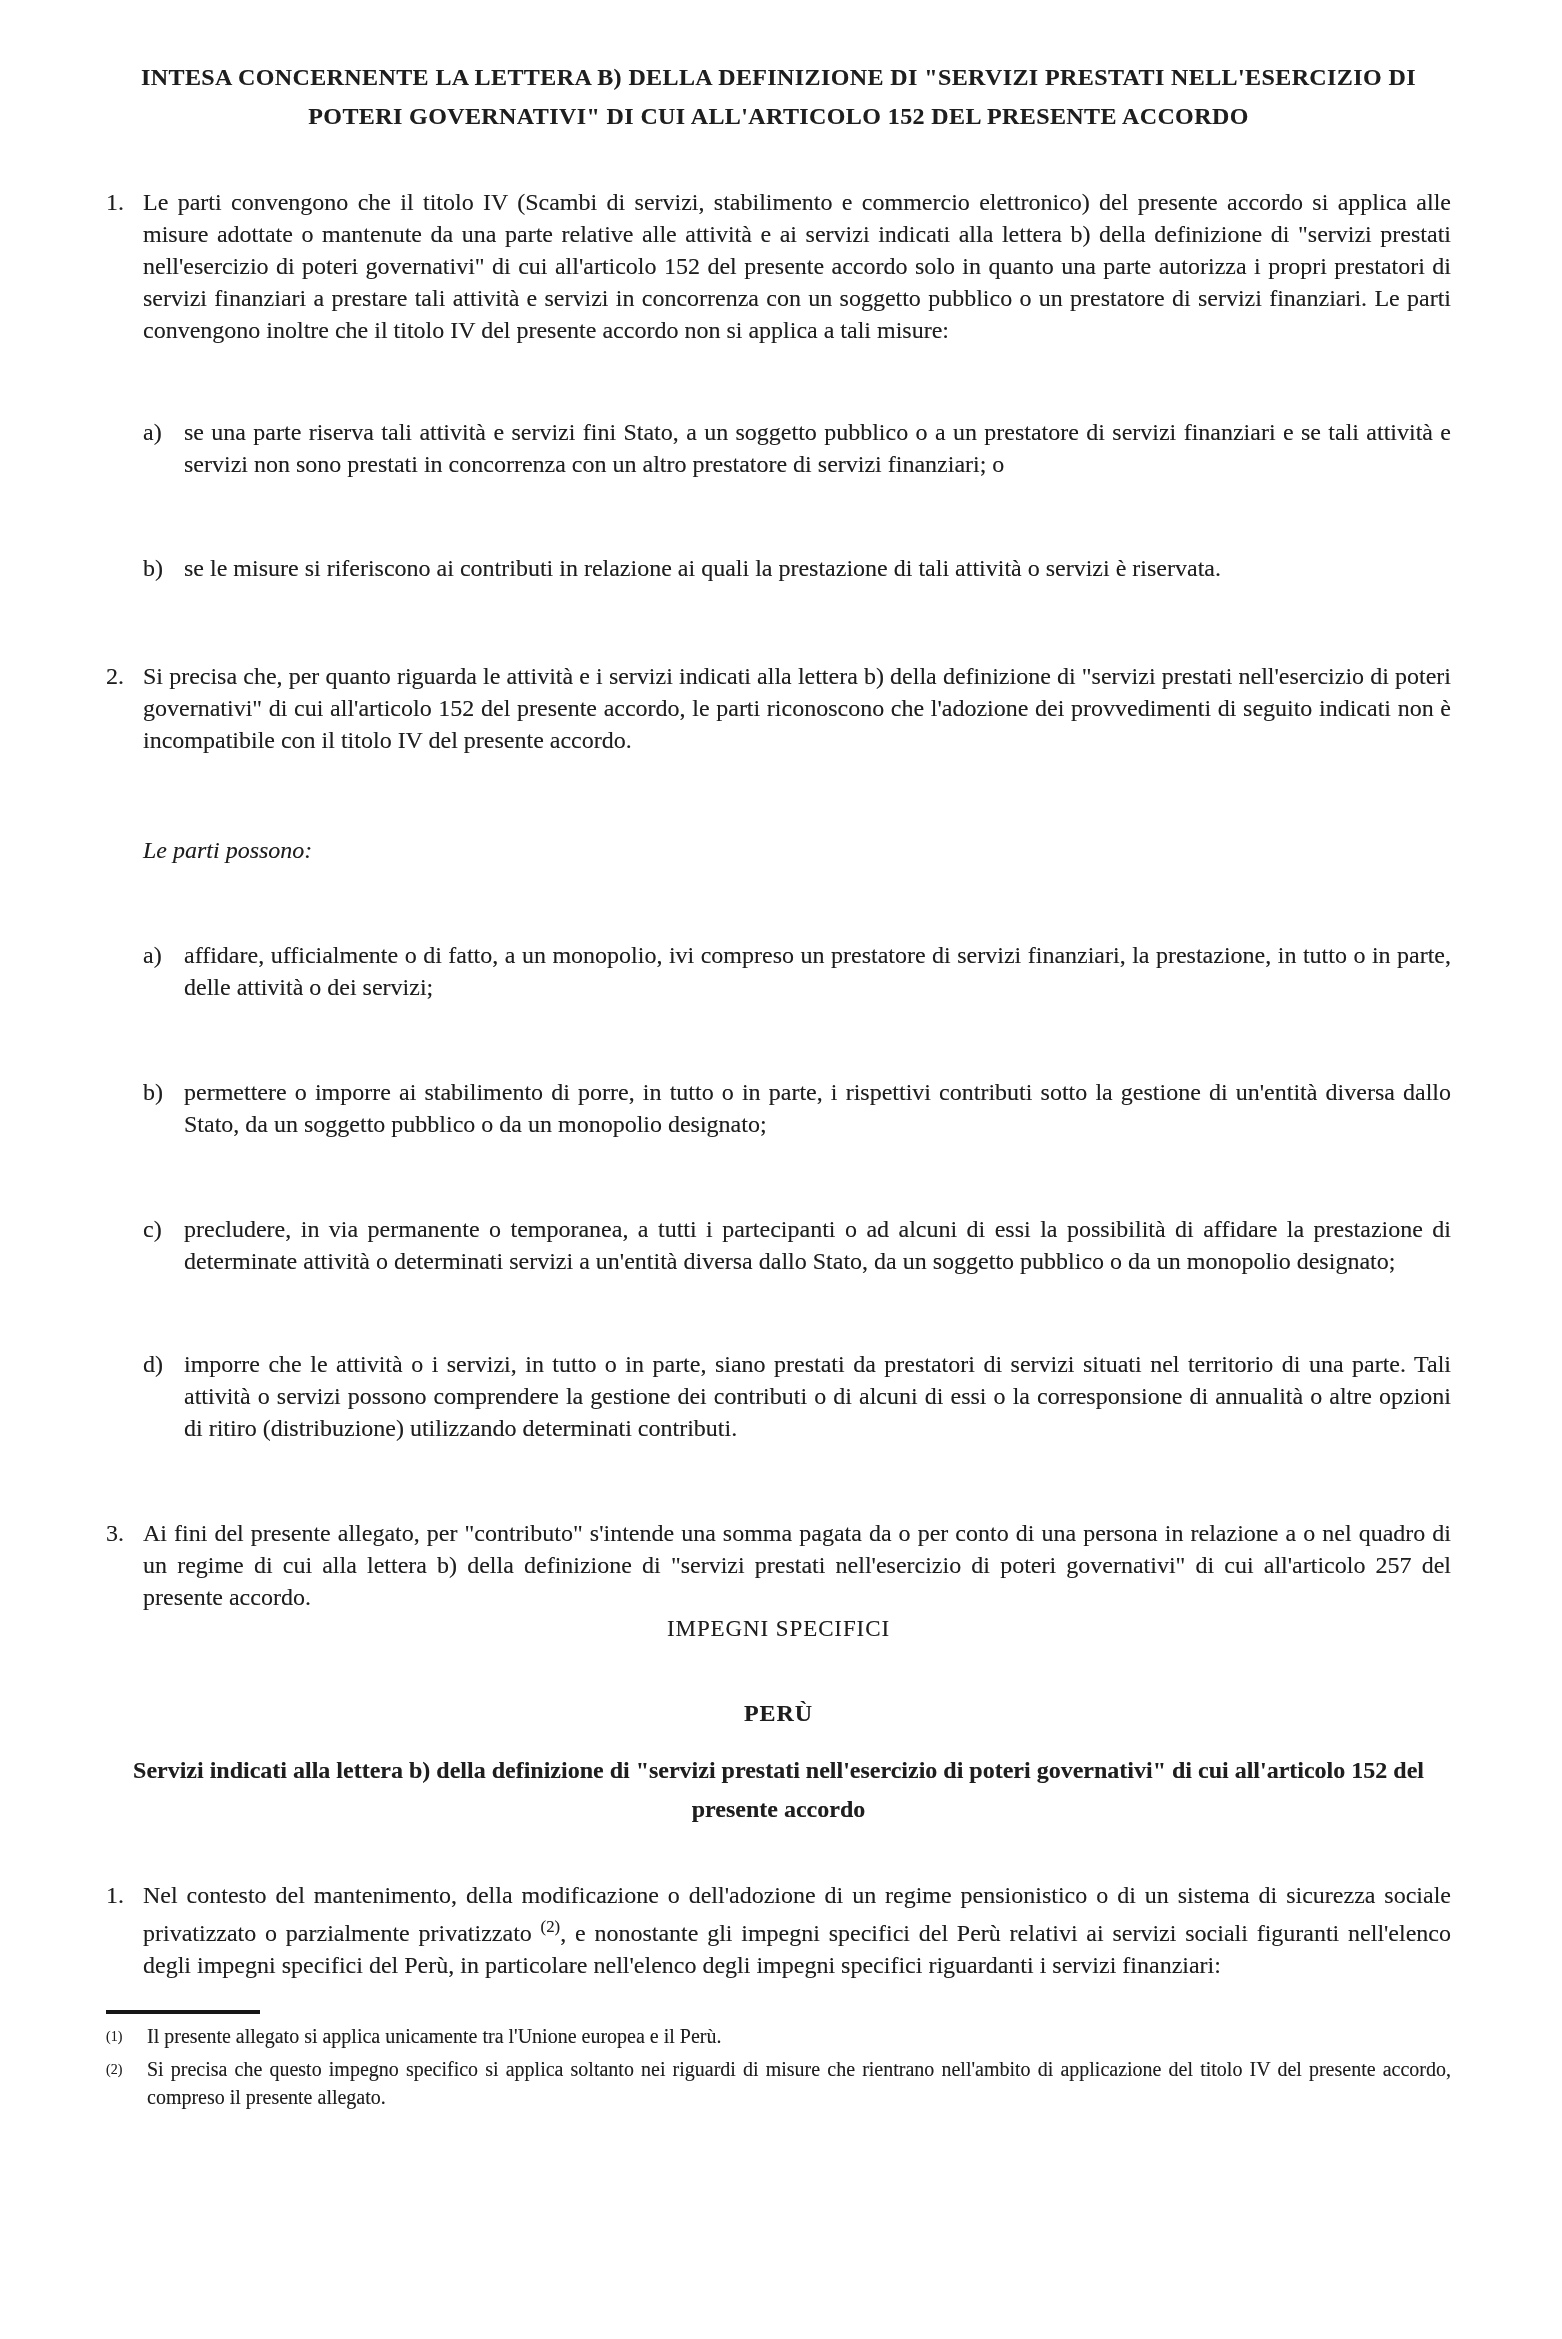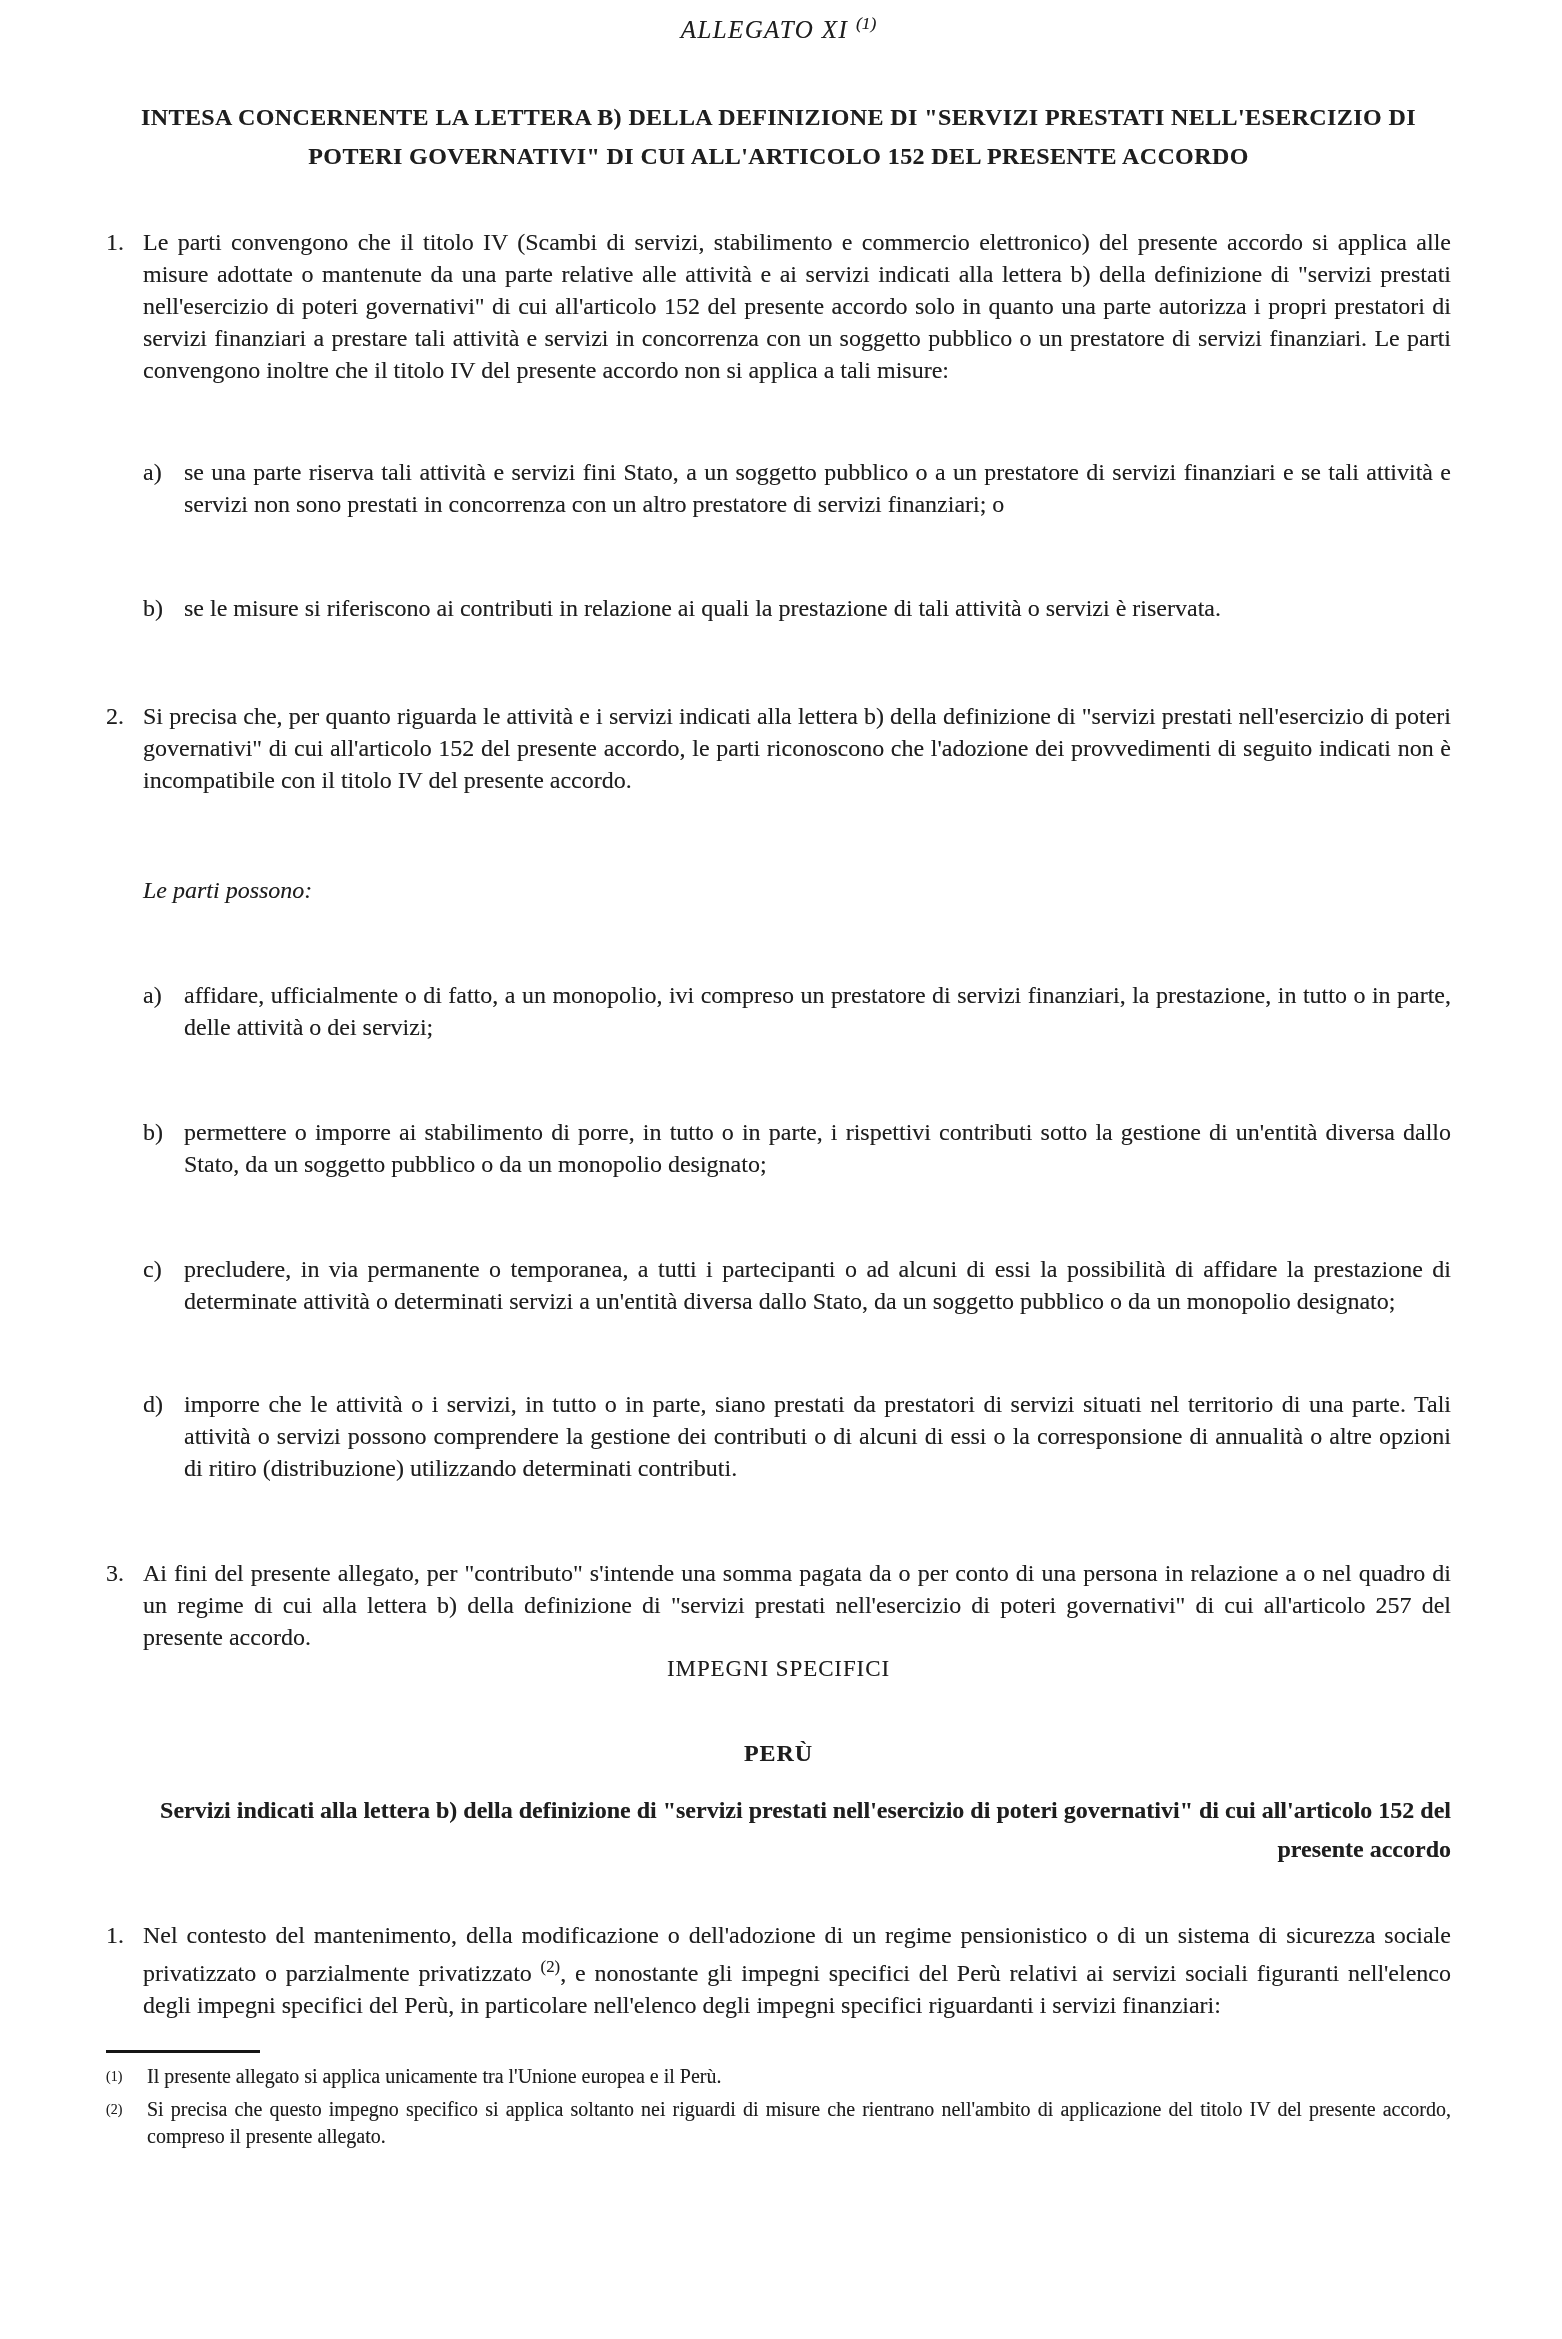--- a/index.html
+++ b/index.html
@@ -72,21 +72,21 @@
   .country-heading {
     margin-top: 54px;
     text-align: center;
     font-weight: 700;
     font-size: 24px;
     line-height: 31px;
     letter-spacing: 0.9px;
   }
   .services-subheading {
     margin-top: 22px;
-    text-align: right;
+    text-align: center;
     font-weight: 700;
     font-size: 24px;
     line-height: 39px;
   }
   .commit-para { margin-top: 50px; }
   .footnote-rule {
     margin-top: 29px;
     width: 154px;
     height: 3.7px;
     background: #161616;
@@ -98,24 +98,20 @@
   }
   .footnote { display: flex; }
   .footnote .ref { flex: 0 0 41px; }
   .footnote .txt { flex: 1; text-align: justify; }
 </style>
 </head>
 <body>
 
 <div class="page">
 
-  <div class="annex-title">
-    <span>ALLEGATO XI</span>
-    <span class="sup">(1)</span>
-  </div>
 
   <div class="main-heading">INTESA CONCERNENTE LA LETTERA B) DELLA DEFINIZIONE DI "SERVIZI PRESTATI NELL'ESERCIZIO DI POTERI GOVERNATIVI" DI CUI ALL'ARTICOLO 152 DEL PRESENTE ACCORDO</div>
 
   <div class="para mt-p1">
     <span class="num">1.</span>
     <span class="txt">Le parti convengono che il titolo IV (Scambi di servizi, stabilimento e commercio elettronico) del presente accordo si applica alle misure adottate o mantenute da una parte relative alle attività e ai servizi indicati alla lettera b) della definizione di "servizi prestati nell'esercizio di poteri governativi" di cui all'articolo 152 del presente accordo solo in quanto una parte autorizza i propri prestatori di servizi finanziari a prestare tali attività e servizi in concorrenza con un soggetto pubblico o un prestatore di servizi finanziari. Le parti convengono inoltre che il titolo IV del presente accordo non si applica a tali misure:</span>
   </div>
 
   <div class="para sub mt-s1a">
     <span class="num">a)</span>

